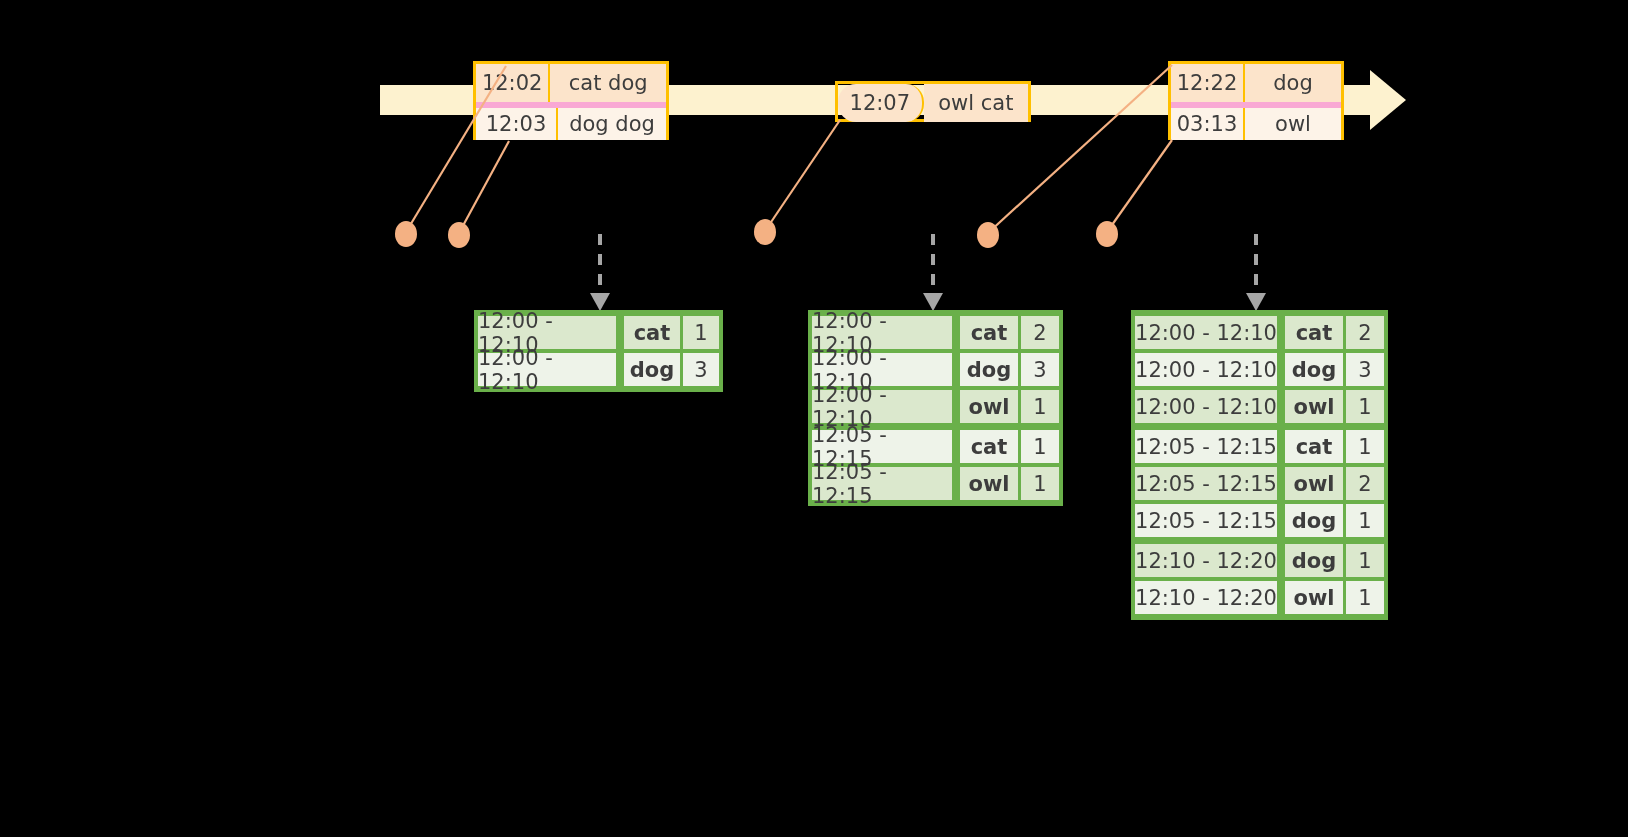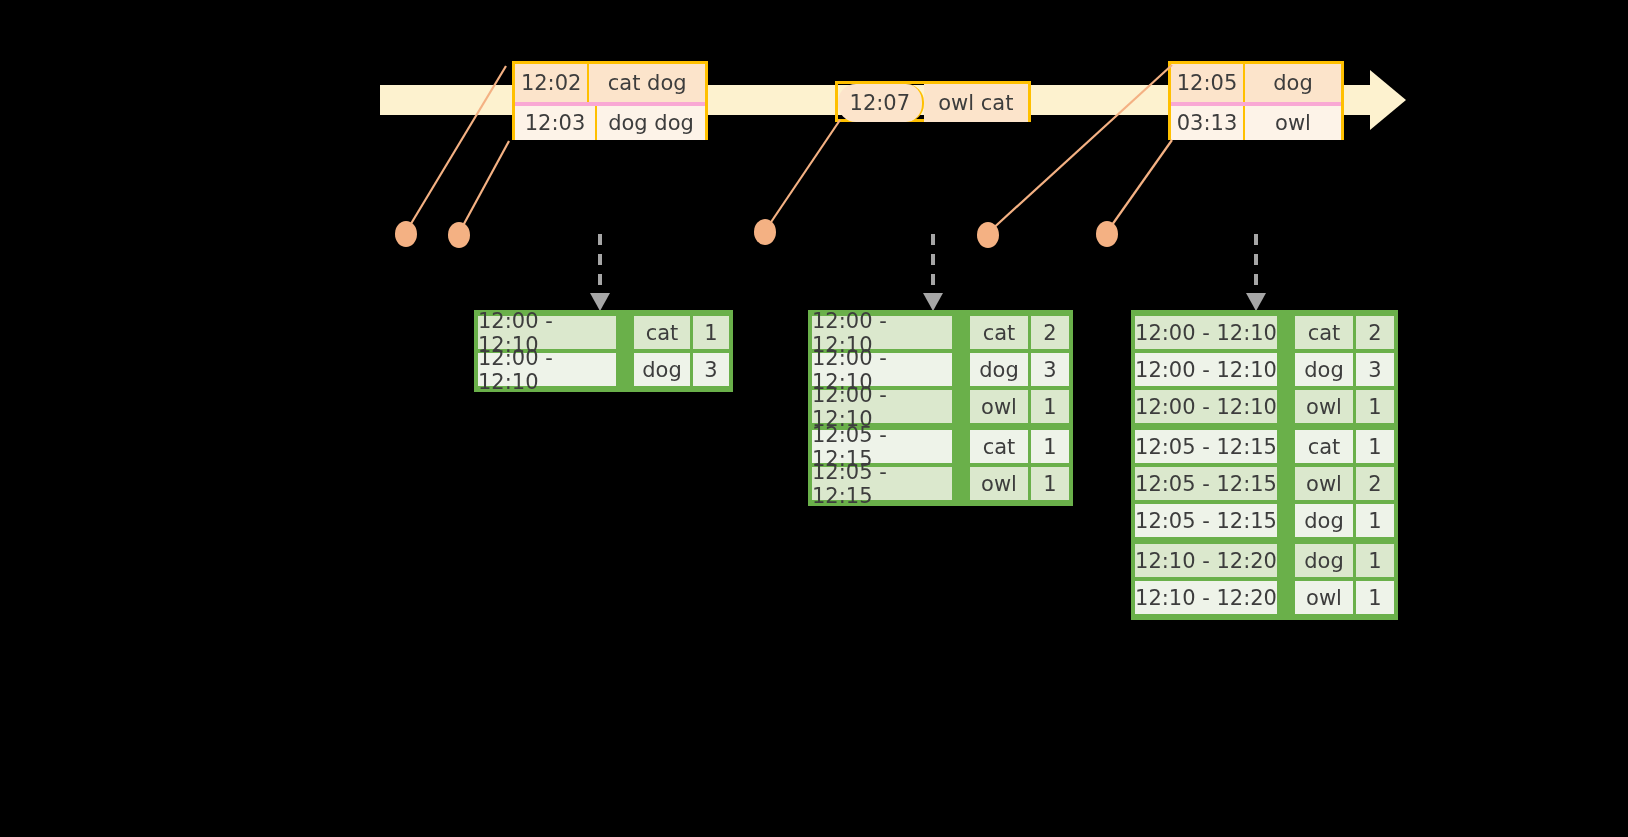--- a/index.html
+++ b/index.html
@@ -9,74 +9,74 @@
 
   
   .timeline-bar{position:absolute;background:#fdf2cf;}
   .timeline-head{position:absolute;width:0;height:0;
      border-top:30px solid transparent;border-bottom:30px solid transparent;
      border-left:36px solid #fdf2cf;}
 
   
   .evt{position:absolute;border:3px solid #ffc000;box-sizing:border-box;}
   .evt-row{display:flex;height:38px;box-sizing:border-box;}
-  .evt-row + .evt-row{border-top:4px solid #f9a8d4;}
+  .evt-row + .evt-row{border-top:6px solid #f9a8d4;}
   .evt-cell{display:flex;align-items:center;justify-content:center;
      font-size:21px;color:#3d3d3d;box-sizing:border-box;}
   .evt-cell.time{border-right:2px solid #ffc000;}
   .evt-row.dark .evt-cell{background:#fce4cb;}
   .evt-row.light .evt-cell{background:#fdf3e8;}
 
   
   .svg-layer{position:absolute;left:0;top:0;width:1628px;height:837px;
      pointer-events:none;}
 
   
   .gtable{position:absolute;border:4px solid #6ab04a;box-sizing:border-box;
      background:#6ab04a;}
   .grow{display:flex;box-sizing:border-box;}
   .gcell{display:flex;align-items:center;justify-content:center;
      font-size:21px;color:#3d3d3d;height:33px;box-sizing:border-box;
      margin:2px 0 2px 0;}
   .grow.dark .gcell{background:#dbe8cd;}
   .grow.light .gcell{background:#eef3e9;}
   .gcell.c0{flex:0 0 auto;}
-  .gcell.c1{flex:0 0 auto;margin-left:18px;}
+  .gcell.c1{flex:0 0 auto;margin-left:8px;font-weight:bold;}
   .gcell.c2{flex:0 0 auto;margin-left:3px;}
   .grow.sep{border-top:3px solid #6ab04a;}
 </style>
 </head>
 <body>
 
 <div class="stage">
 
   <div class="timeline-bar" style="left:380px;top:85px;width:1002px;height:30px;"></div>
   <div class="timeline-head" style="left:1370px;top:70px;"></div>
 
-  <div class="evt" style="left:512px;top:61px;width:196px;height:79px;">
+  <div class="evt" style="left:473px;top:61px;width:196px;height:79px;">
     <div class="evt-row dark">
       <div class="evt-cell time" style="width:82px;">12:02</div>
       <div class="evt-cell words" style="width:128px;">cat dog</div>
     </div>
     <div class="evt-row light">
       <div class="evt-cell time" style="width:82px;">12:03</div>
       <div class="evt-cell words" style="width:108px;">dog dog</div>
     </div>
   </div>
 
   <div class="evt" style="left:835px;top:81px;width:196px;height:41px;">
     <div class="evt-row dark">
       <div class="evt-cell time" style="width:98px;border-radius:18px;">12:07</div>
       <div class="evt-cell words" style="width:120px;">owl cat</div>
     </div>
   </div>
 
   <div class="evt" style="left:1168px;top:61px;width:176px;height:79px;">
     <div class="evt-row dark">
-      <div class="evt-cell time" style="width:74px;">12:05</div>
+      <div class="evt-cell time" style="width:74px;">12:22</div>
       <div class="evt-cell words" style="width:96px;">dog</div>
     </div>
     <div class="evt-row light">
       <div class="evt-cell time" style="width:74px;">03:13</div>
       <div class="evt-cell words" style="width:96px;">owl</div>
     </div>
   </div>
 
   <svg class="svg-layer" viewBox="0 0 1628 837">
     <g stroke="#f4b183" stroke-width="2.2" fill="none">

